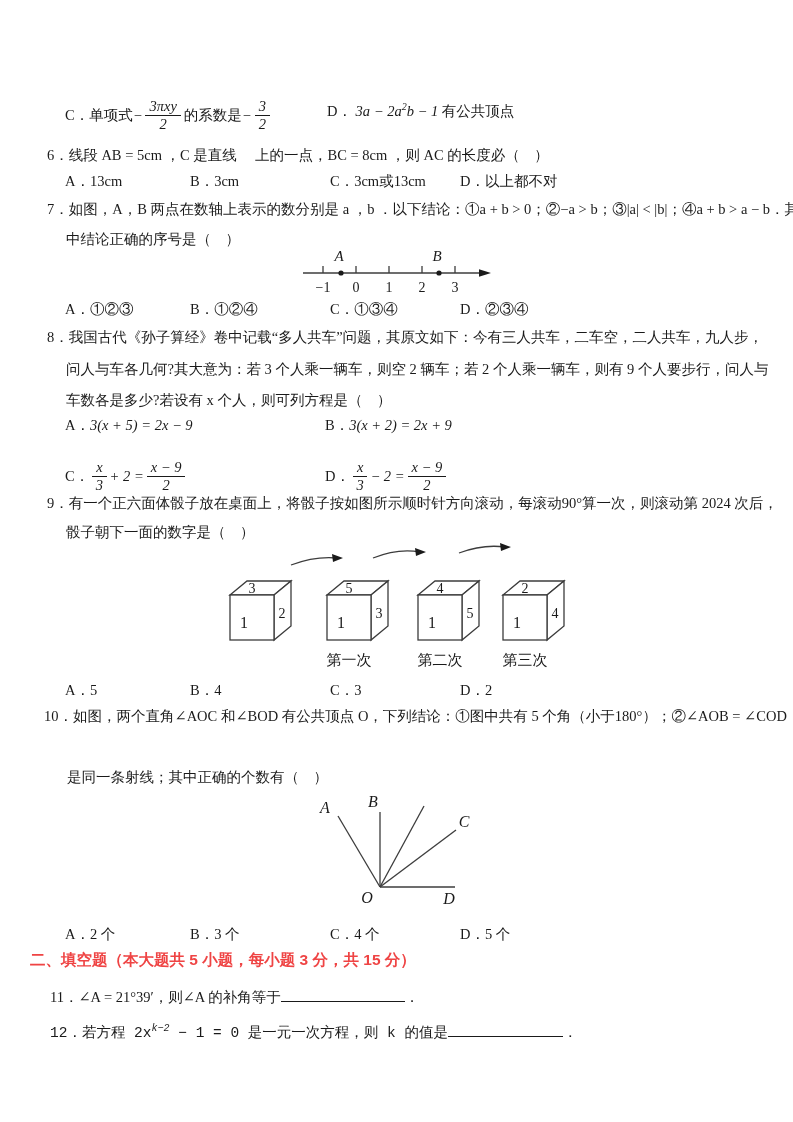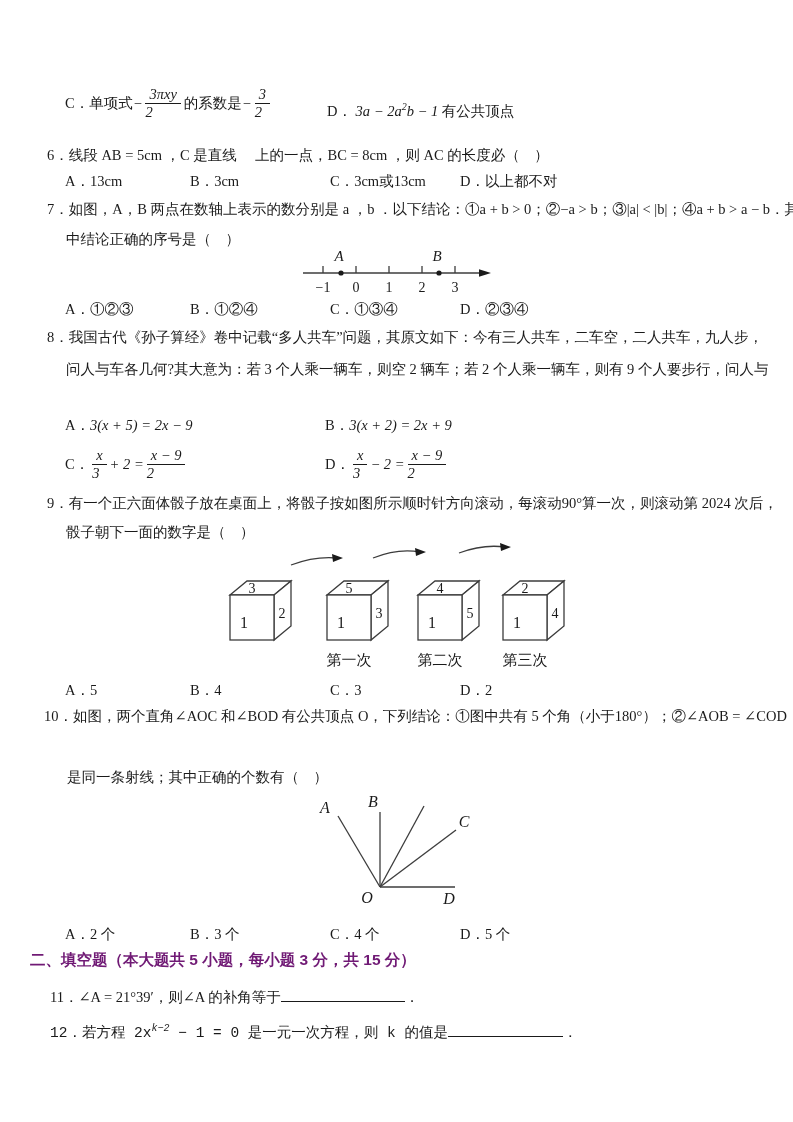--- a/index.html
+++ b/index.html
@@ -9,27 +9,27 @@
     font-size:14.5px;color:#1a1a1a;line-height:1.25;
   }
   .abs{position:absolute;white-space:nowrap;}
   .row{position:absolute;left:0;width:100%;height:22px;white-space:nowrap;}
   .o1{position:absolute;left:65px;top:0;}
   .o2{position:absolute;left:190px;top:0;}
   .o3{position:absolute;left:330px;top:0;}
   .o3b{position:absolute;left:325px;top:0;}
   .o4{position:absolute;left:460px;top:0;}
   .mathrow{display:flex;align-items:center;}
-  .frac{display:inline-block;text-align:left;line-height:1.15;margin:0 3px;font-style:italic;}
+  .frac{display:inline-block;text-align:center;line-height:1.15;margin:12px 3px;font-style:italic;}
   .fnum{display:block;padding:0 4px;border-bottom:1px solid #1a1a1a;}
   .fden{display:block;}
   .sup{font-size:10px;vertical-align:super;font-style:italic;}
   .it{font-style:italic;}
   .blank{display:inline-block;border-bottom:1px solid #1a1a1a;height:15px;vertical-align:baseline;}
-  .heading{font-family:"Liberation Sans","DejaVu Sans",sans-serif;font-weight:700;font-size:15.5px;color:#701a75;}
+  .heading{font-family:"Liberation Sans","DejaVu Sans",sans-serif;font-weight:700;font-size:15.5px;color:#ef4444;}
   svg{display:block;}
   svg text{font-family:"Liberation Serif","DejaVu Serif",serif;fill:#1a1a1a;}
   .stroke{stroke:#3c3c3c;stroke-width:1.3;fill:none;}
   .face{fill:#ffffff;stroke:#3c3c3c;stroke-width:1.3;}
   .fillshape{fill:#1a1a1a;stroke:none;}
 </style>
 </head>
 <body>
 
 <div class="page">
@@ -87,20 +87,21 @@
 
   <div class="row" style="top:300px;">
     <span class="o1">A．①②③</span>
     <span class="o2">B．①②④</span>
     <span class="o3">C．①③④</span>
     <span class="o4">D．②③④</span>
   </div>
 
   <div class="abs" style="left:47px;top:328px;">8．我国古代《孙子算经》卷中记载“多人共车”问题，其原文如下：今有三人共车，二车空，二人共车，九人步，</div>
   <div class="abs" style="left:66px;top:360px;">问人与车各几何?其大意为：若 3 个人乘一辆车，则空 2 辆车；若 2 个人乘一辆车，则有 9 个人要步行，问人与</div>
+  <div class="abs" style="left:66px;top:391px;">车数各是多少?若设有 x 个人，则可列方程是（　）</div>
 
   <div class="row" style="top:416px;">
     <span class="o1"><span>A．</span><span class="it">3(x + 5) = 2x − 9</span></span>
     <span class="o3b"><span>B．</span><span class="it">3(x + 2) = 2x + 9</span></span>
   </div>
 
   <div class="abs mathrow" style="left:65px;top:447px;">
     <span>C．</span>
     <span class="frac">
       <span class="fnum">x</span>

